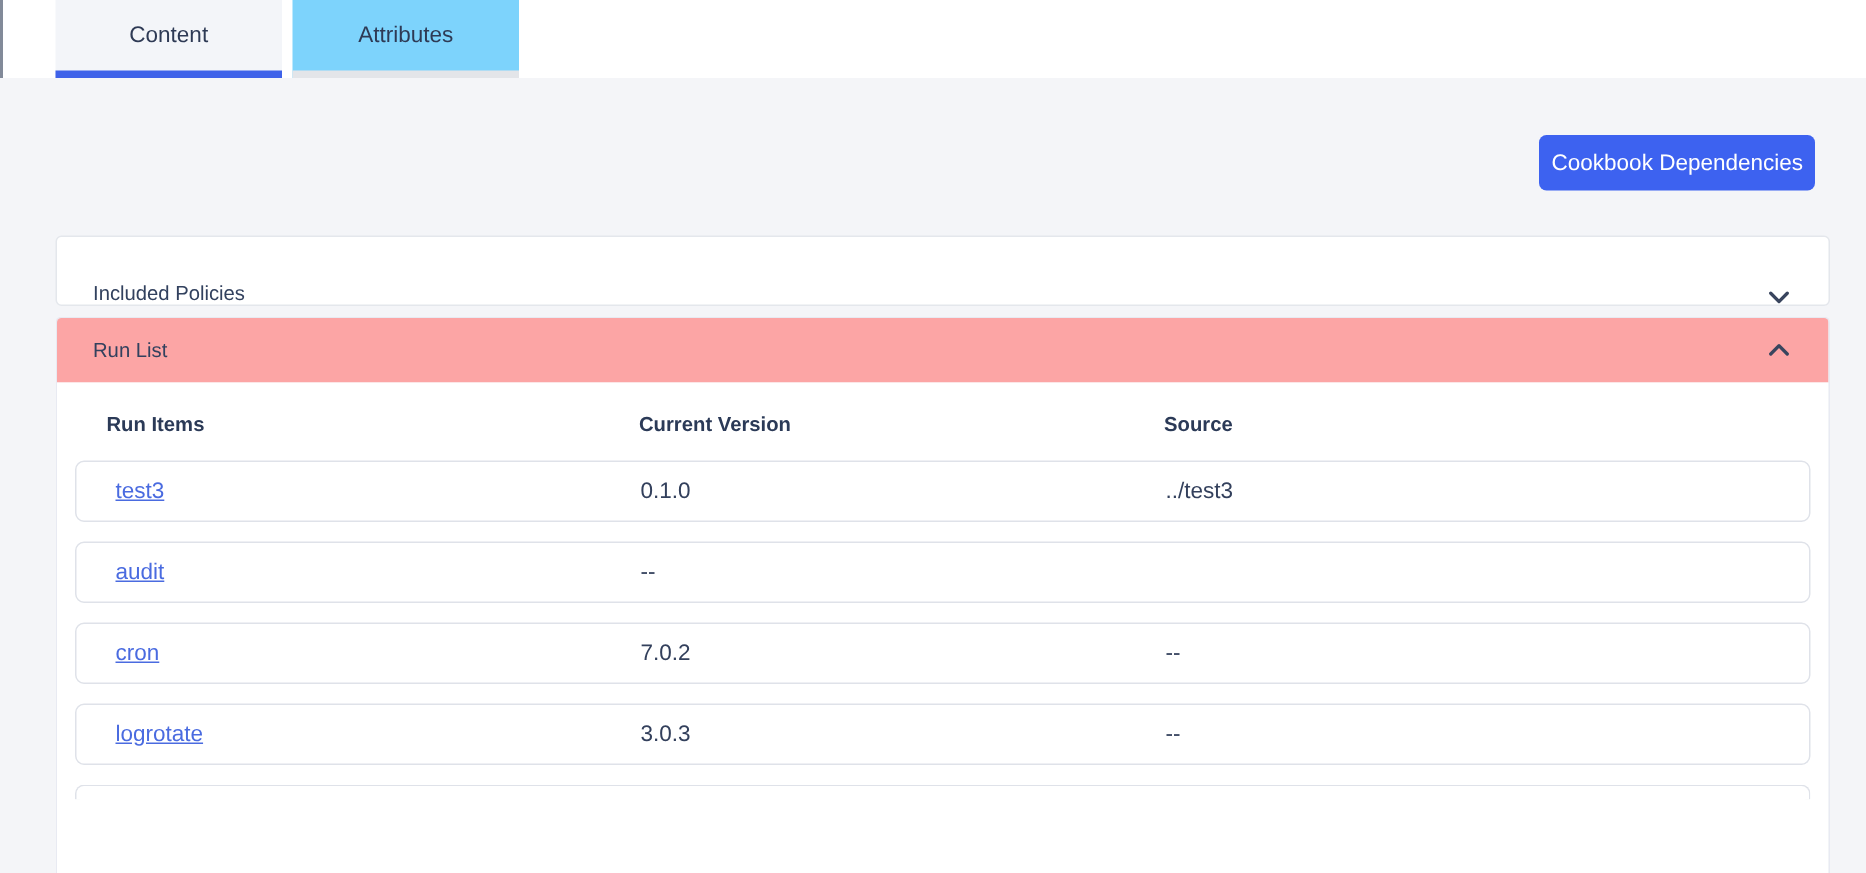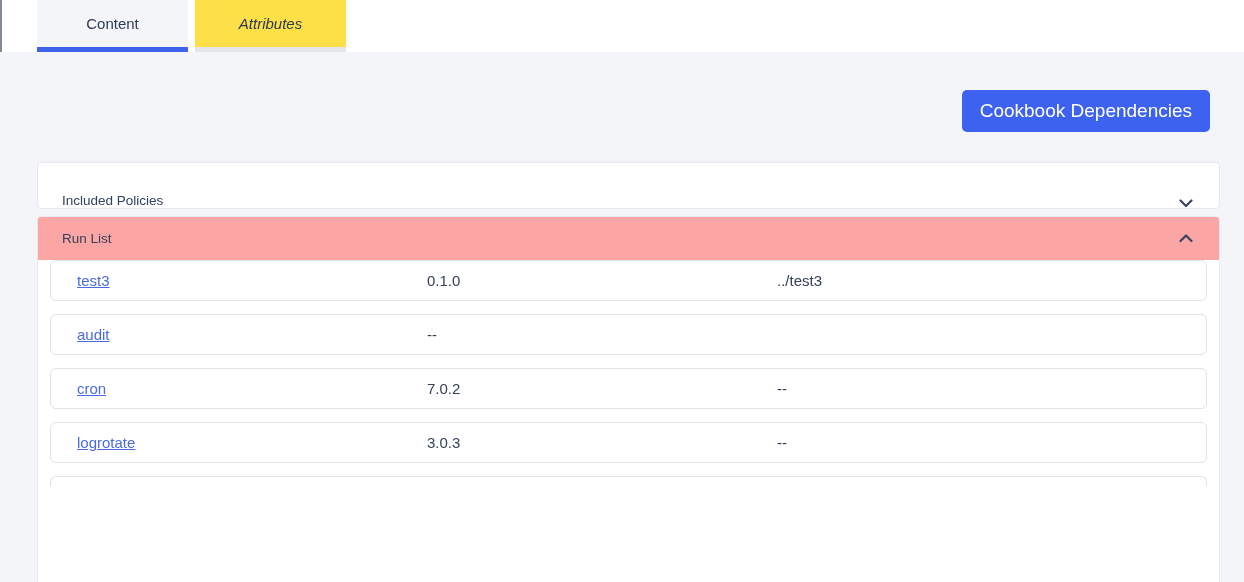--- a/index.html
+++ b/index.html
@@ -29,44 +29,43 @@
     color: #2e3a55;
     cursor: pointer;
     border-bottom: 5px solid transparent;
   }
   .tab.active {
     background: #f3f5f9;
     border-bottom-color: #3f62e9;
   }
   .tab.inactive {
     margin-left: 7px;
-    background: #fde047;
+    background: #7dd3fc;
     border-bottom-color: #e3e5e9;
-    font-style: italic;
   }
 
   
   .content {
     padding: 38px 24px 0 37px;
   }
 
   .toolbar-row {
     display: flex;
     justify-content: flex-end;
     padding-right: 10px;
     margin-bottom: 30px;
   }
   .btn-primary {
     background: #3d62f0;
     color: #ffffff;
-    font-size: 19px;
+    font-size: 15px;
     font-family: "Liberation Sans", sans-serif;
     border: none;
     border-radius: 5px;
-    padding: 10px 18px;
+    padding: 10px 8px;
     cursor: pointer;
   }
 
   
   .panel {
     background: #ffffff;
     border: 1px solid #e4e7ec;
     border-radius: 4px;
     height: 47px;
     display: flex;
@@ -170,20 +169,25 @@
       <span class="panel-title">Run List</span>
       <span class="chevron">
         <svg width="14" height="9" viewBox="0 0 14 9">
           <polyline points="1.5,7 7,1.5 12.5,7" fill="none" stroke="#39455e" stroke-width="2.2" stroke-linecap="round" stroke-linejoin="round"></polyline>
         </svg>
       </span>
     </div>
 
     <div class="runlist-body">
 
+      <div class="table-header">
+        <span>Run Items</span>
+        <span>Current Version</span>
+        <span>Source</span>
+      </div>
 
       <div class="table-row">
         <a class="run-item-link">test3</a>
         <span>0.1.0</span>
         <span>../test3</span>
       </div>
 
       <div class="table-row">
         <a class="run-item-link">audit</a>
         <span>--</span>

